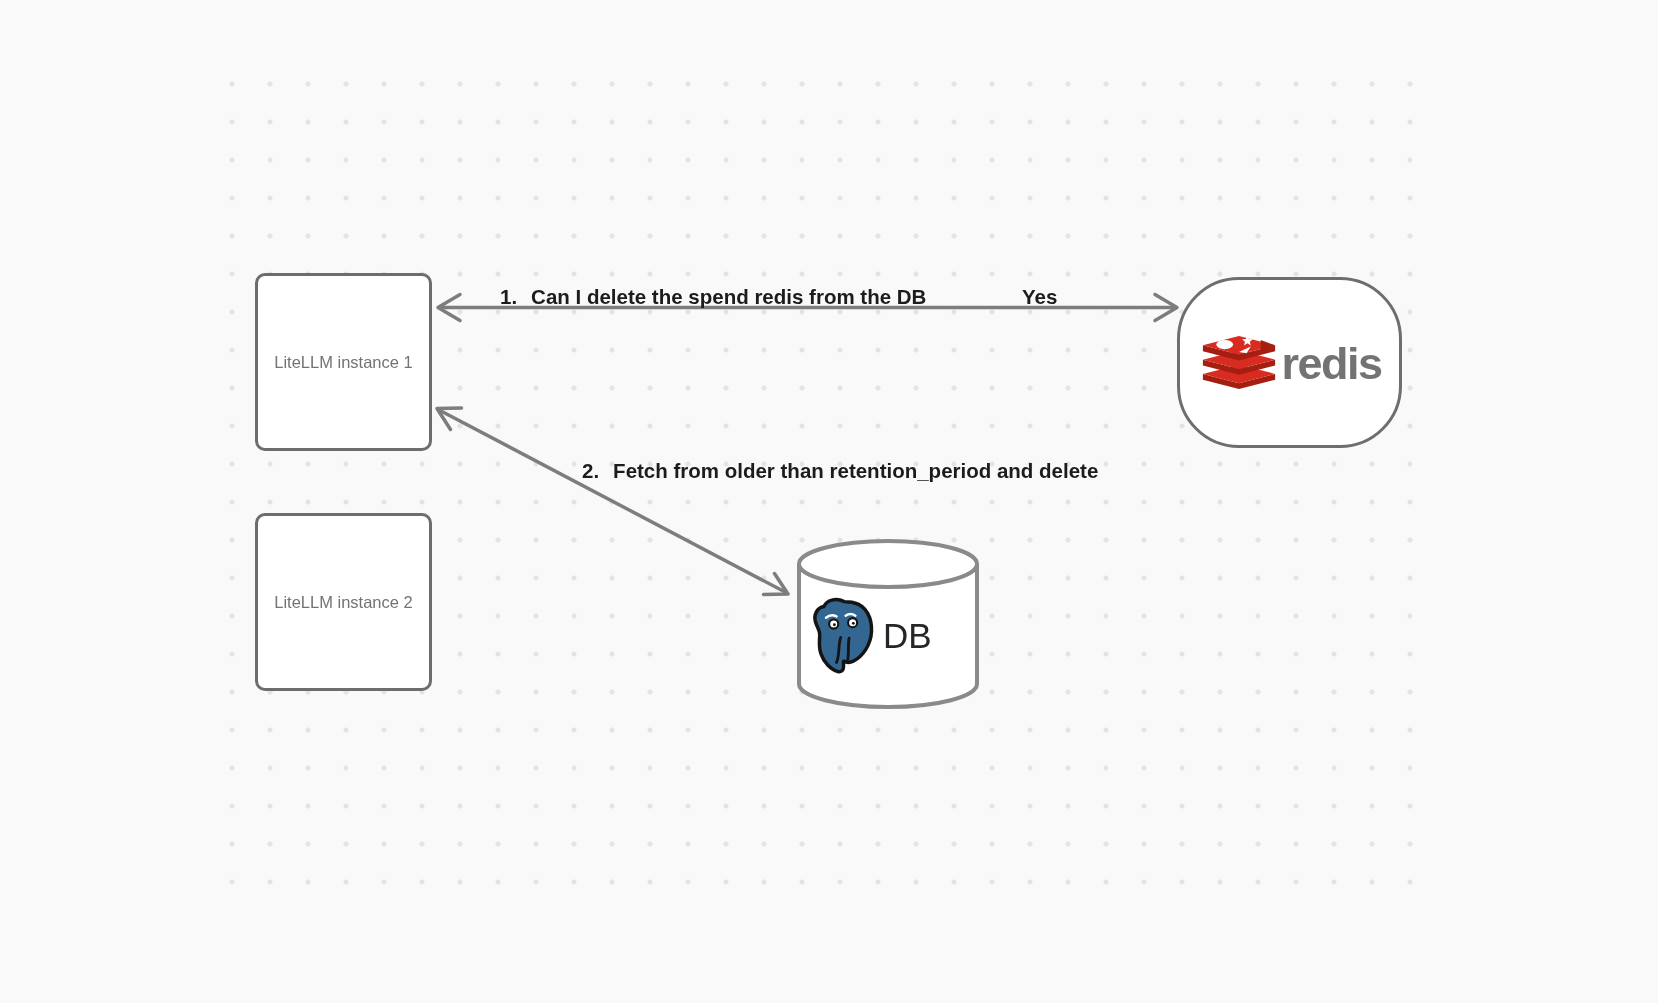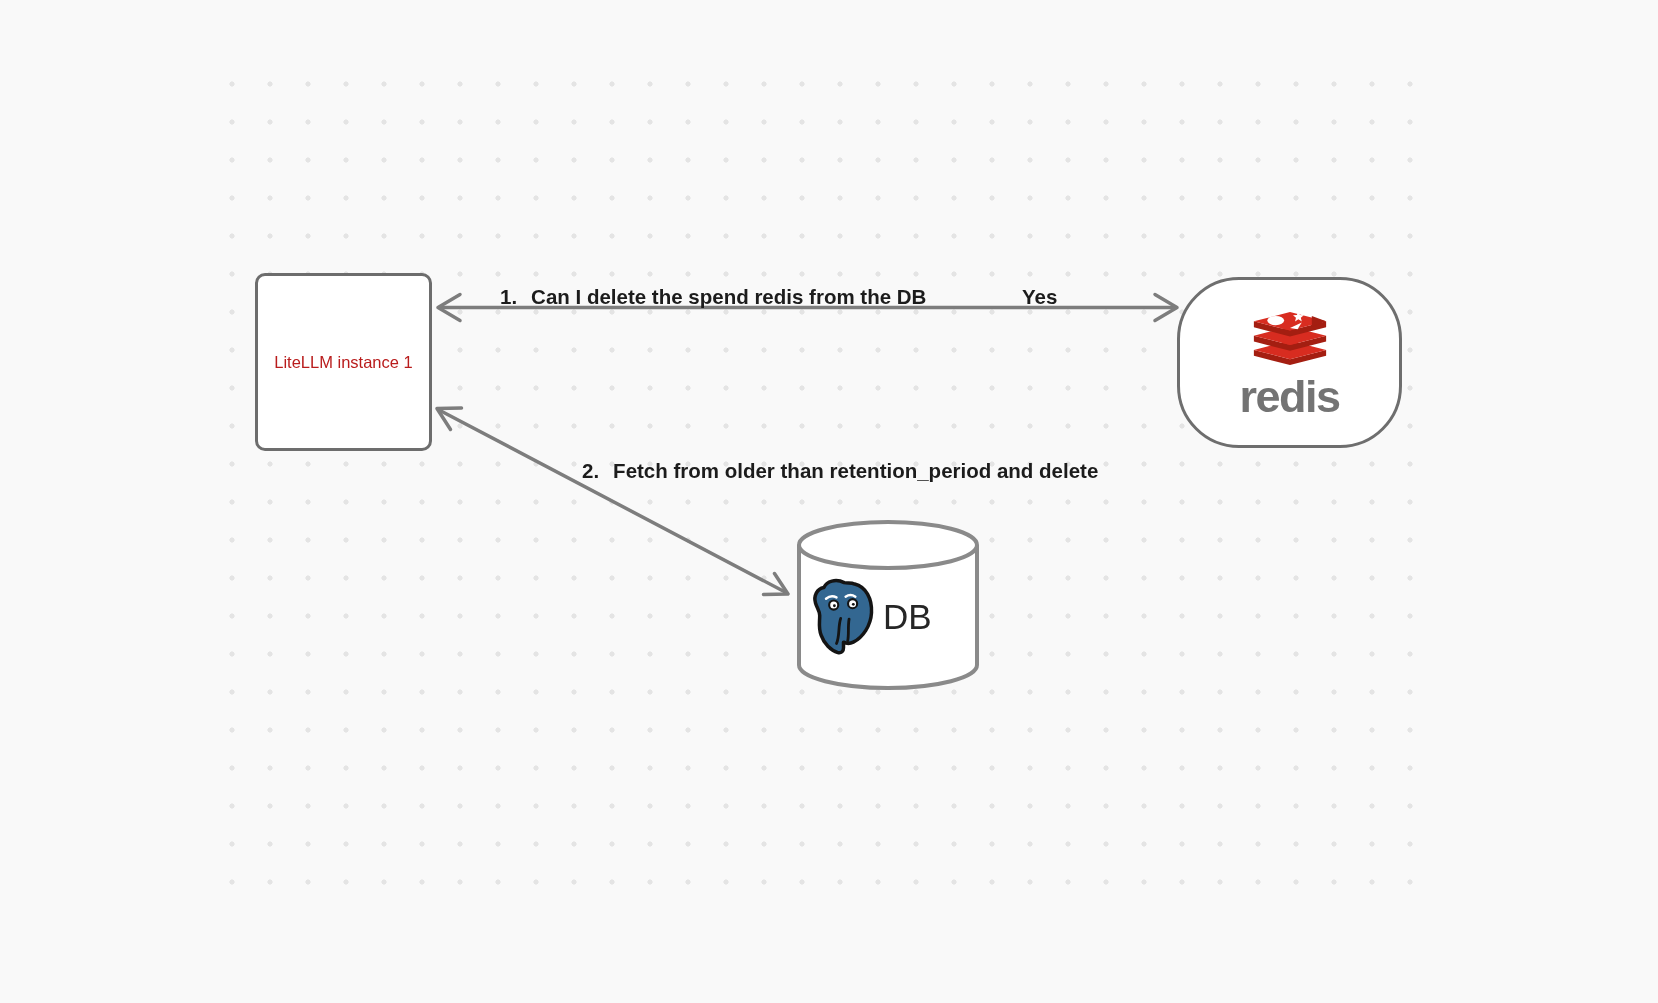--- a/index.html
+++ b/index.html
@@ -6,42 +6,42 @@
   .canvas{position:relative;width:1658px;height:1003px;overflow:hidden;
           background:#f9f9f9;font-family:"Liberation Sans",sans-serif;}
   .dots{position:absolute;left:213px;top:65px;width:1216px;height:836px;
         background-image:radial-gradient(circle,#e4e4e4 2.3px,rgba(0,0,0,0) 2.9px);
         background-size:38px 38px;}
   
   .instance{position:absolute;left:255px;width:177px;height:178px;box-sizing:border-box;
             background:#ffffff;border:3px solid #6d6d6d;border-radius:10px;
             display:flex;align-items:center;justify-content:center;}
   .i1{top:273px}.i2{top:513px}.i3{top:755px}
-  .instance .lbl{font-size:16.5px;color:#b91c1c;white-space:nowrap;}
+  .instance .lbl{font-size:16.5px;color:#737373;white-space:nowrap;}
   
   .edge-label{position:absolute;display:flex;font-weight:bold;font-size:20.5px;
               color:#1c1c1c;white-space:nowrap;line-height:24px;}
   .edge-num{margin-right:14px;}
   #edge1-label{left:500px;top:285px;}
   #edge1-response{position:absolute;left:1022px;top:285px;font-weight:bold;
                   font-size:20.5px;color:#1c1c1c;line-height:24px;}
   #edge2-label{left:582px;top:459px;}
   
   svg.overlay{position:absolute;left:0;top:0;pointer-events:none;}
   svg.overlay g{pointer-events:stroke;}
   
   .redis-node{position:absolute;left:1177px;top:277px;width:225px;height:171px;
               box-sizing:border-box;background:#fff;border:3px solid #6e6e6e;
-              border-radius:62px;display:flex;flex-direction:column;
+              border-radius:62px;display:flex;flex-direction:row;
               align-items:center;justify-content:center;}
   .redis-word{font-size:45px;font-weight:bold;color:#737373;letter-spacing:-1.5px;
               line-height:1;margin-top:2px;}
   .redis-logo{display:block;}
   
-  .db-node{position:absolute;left:795px;top:512px;width:186px;height:182px;text-decoration:underline;}
+  .db-node{position:absolute;left:795px;top:531px;width:186px;height:182px;text-decoration:underline;}
   .db-cyl{position:absolute;left:0;top:0;display:block;}
   .pg-icon{position:absolute;left:17px;top:65px;display:block;}
   .db-label{position:absolute;left:88px;top:87px;font-size:35px;color:#262626;
             line-height:1;}
 </style>
 </head>
 <body>
 
 <div class="canvas">
   <div class="dots"></div>
@@ -54,20 +54,23 @@
     </g>
     <g stroke="#7d7d7d" stroke-width="3.5" fill="none" stroke-linecap="round" stroke-linejoin="round">
       <line x1="439" y1="410" x2="786" y2="592.5"></line>
       <path d="M450.5 429.5 L437 408.5 L461.5 408"></path>
       <path d="M774.5 573.5 L788 594 L763.5 594.5"></path>
     </g>
   </svg>
 
   <div class="instance i1">
     <span class="lbl">LiteLLM instance 1</span>
+  </div>
+  <div class="instance i2">
+    <span class="lbl">LiteLLM instance 2</span>
   </div>
 
   <div class="edge-label" id="edge1-label">
     <span class="edge-num">1.</span>
     <span>Can I delete the spend redis from the DB</span>
   </div>
   <div id="edge1-response">Yes</div>
   <div class="edge-label" id="edge2-label">
     <span class="edge-num">2.</span>
     <span>Fetch from older than retention_period and delete</span>

